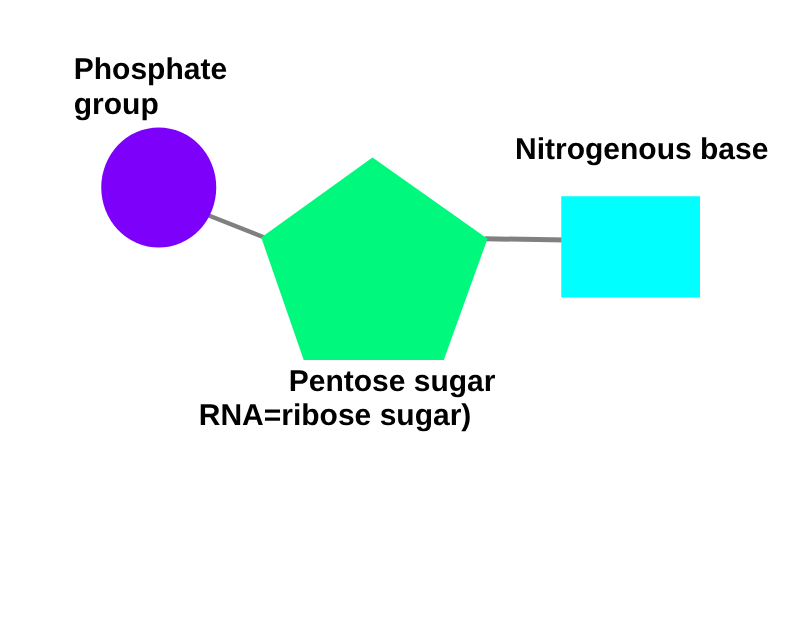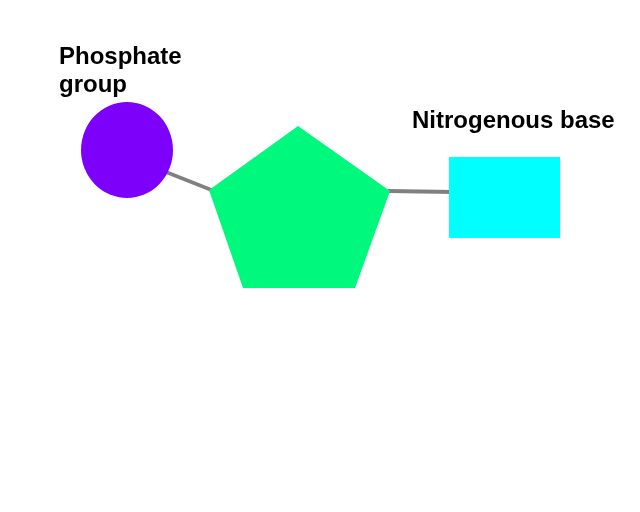--- a/index.html
+++ b/index.html
@@ -62,15 +62,17 @@
   <div class="label label-phosphate">
     <div>Phosphate</div>
     <div>group</div>
   </div>
 
   <div class="label label-nitrogenous">
     <div>Nitrogenous base</div>
   </div>
 
   <div class="label label-pentose">
+    <div class="indent-line">Pentose sugar</div>
+    <div>RNA=ribose sugar)</div>
   </div>
 
 </div>
 
 </body></html>

